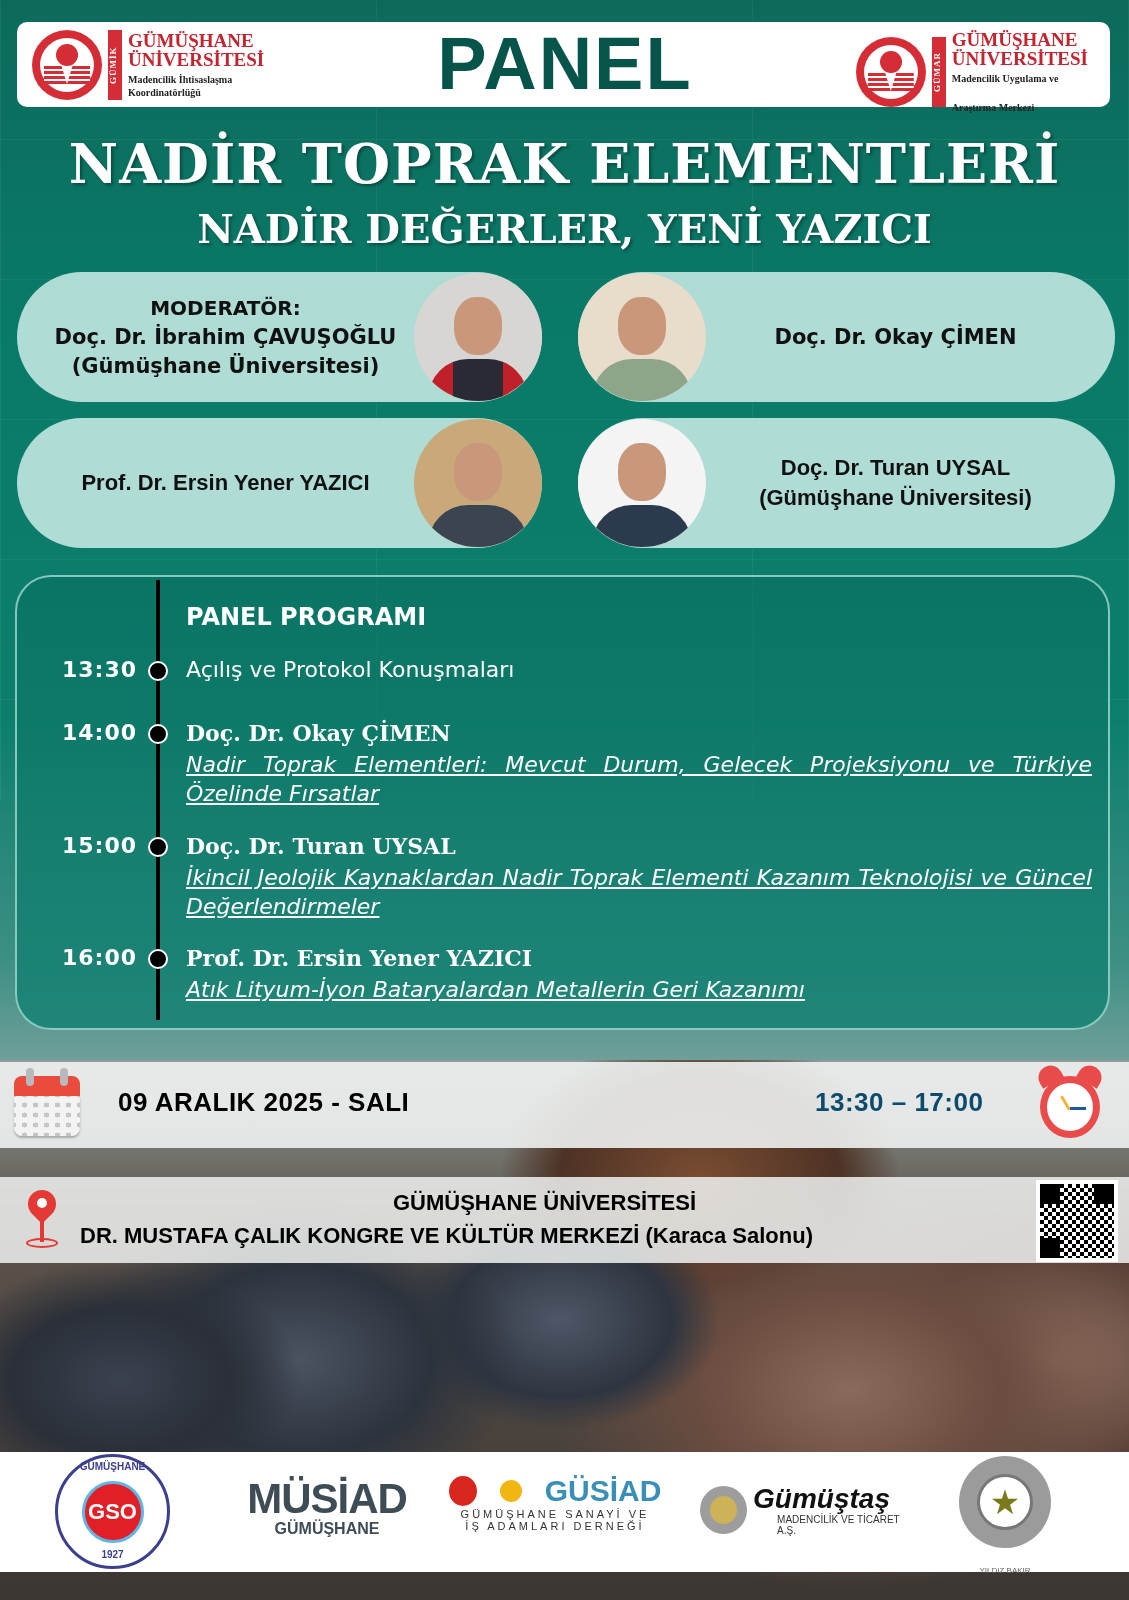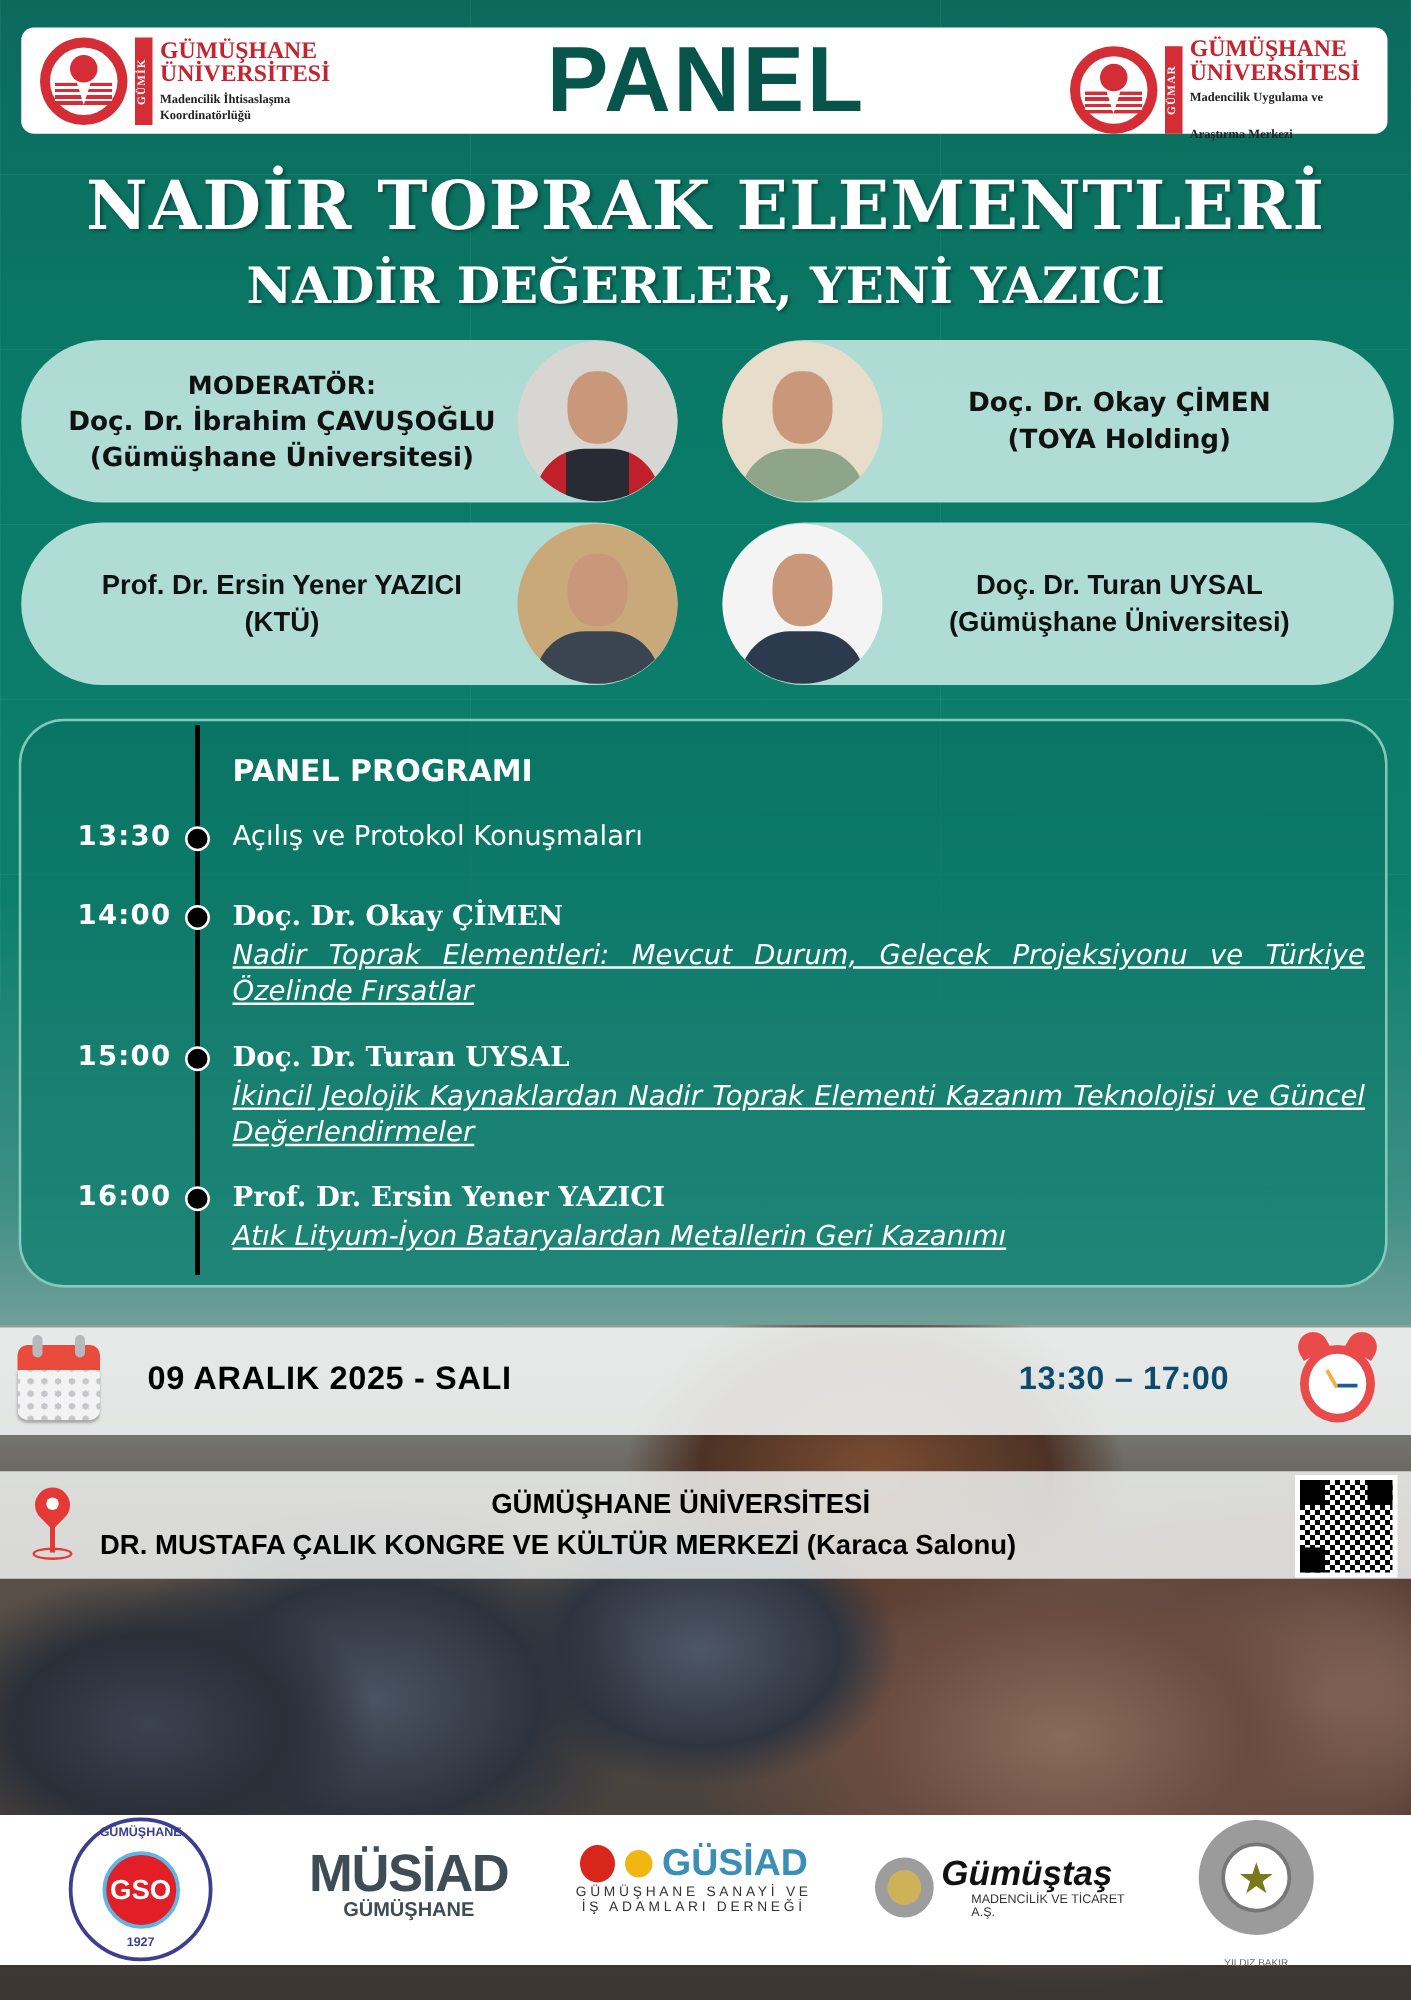--- a/index.html
+++ b/index.html
@@ -141,21 +141,21 @@
   .sponsor-bar { position: absolute; left: 0; top: 1452px; width: 1129px; height: 120px; background: #fff; }
   .sponsor { position: absolute; display: flex; flex-direction: column; align-items: center; justify-content: center; }
   .gso { left: 55px; top: 1454px; width: 115px; height: 115px; border-radius: 50%; border: 3px solid #3c3f8f; }
   .gso .inner { width: 62px; height: 62px; border-radius: 50%; background: #e21f26; color: #fff; font-weight: 900; font-size: 22px; display: flex; align-items: center; justify-content: center; border: 3px solid #5fb6e5; }
   .gso .ring-text { position: absolute; top: 4px; font-size: 10px; color: #3c3f8f; font-weight: bold; }
   .gso .ring-text.b { top: auto; bottom: 6px; }
   .musiad { left: 232px; top: 1478px; width: 190px; }
   .musiad .t { font-weight: 900; font-size: 42px; color: #3d4c55; letter-spacing: -1px; line-height: 42px; }
   .musiad .s { font-weight: bold; font-size: 16px; color: #3d4c55; }
   .gusiad { left: 455px; top: 1474px; width: 200px; }
-  .gusiad .row { display: flex; align-items: center; gap: 8px; }
+  .gusiad .row { display: flex; align-items: center; gap: 23px; }
   .gusiad .apple { width: 28px; height: 30px; border-radius: 50%; background: #d9261c; }
   .gusiad .sun { width: 22px; height: 22px; border-radius: 50%; background: #f2b613; }
   .gusiad .t { font-weight: 900; font-size: 30px; color: #3a8fb7; }
   .gusiad .s { font-size: 11px; letter-spacing: 3px; color: #333; text-align: center; }
   .gumustas { left: 700px; top: 1484px; width: 215px; flex-direction: row; gap: 6px; }
   .gumustas .circ { width: 48px; height: 48px; border-radius: 50%; border: 10px solid #9d9d9d; background: #cdb25a; }
   .gumustas .t { font-style: italic; font-weight: 900; font-size: 28px; color: #111; line-height: 30px; }
   .gumustas .s { font-size: 10px; color: #333; padding-left: 24px; }
   .yildiz { left: 955px; top: 1456px; width: 100px; }
   .yildiz .c { width: 92px; height: 92px; border-radius: 50%; background: #9b9b9b; display: flex; align-items: center; justify-content: center; }
@@ -214,27 +214,25 @@
       <div class="body" style="background:linear-gradient(90deg,#c0202a 0 25%,#2a2a35 25% 75%,#c0202a 75%)"></div>
   </div>
 </div>
 <div class="pill p2">
   <div class="photo" style="background:#e8dccb">
     <div class="face"></div>
       <div class="body" style="background:#8ea58a"></div>
   </div>
   <div class="pill-text">
     <div>Doç. Dr. Okay ÇİMEN</div>
-    <div>(TOYA Holding)</div>
   </div>
 </div>
 <div class="pill p3">
   <div class="pill-text">
     <div>Prof. Dr. Ersin Yener YAZICI</div>
-    <div>(KTÜ)</div>
   </div>
   <div class="photo" style="background:#c9a97a">
     <div class="face"></div>
       <div class="body" style="background:#3b4552"></div>
   </div>
 </div>
 <div class="pill p4">
   <div class="photo" style="background:#f4f4f4">
     <div class="face"></div>
       <div class="body" style="background:#2c3a4d"></div>

